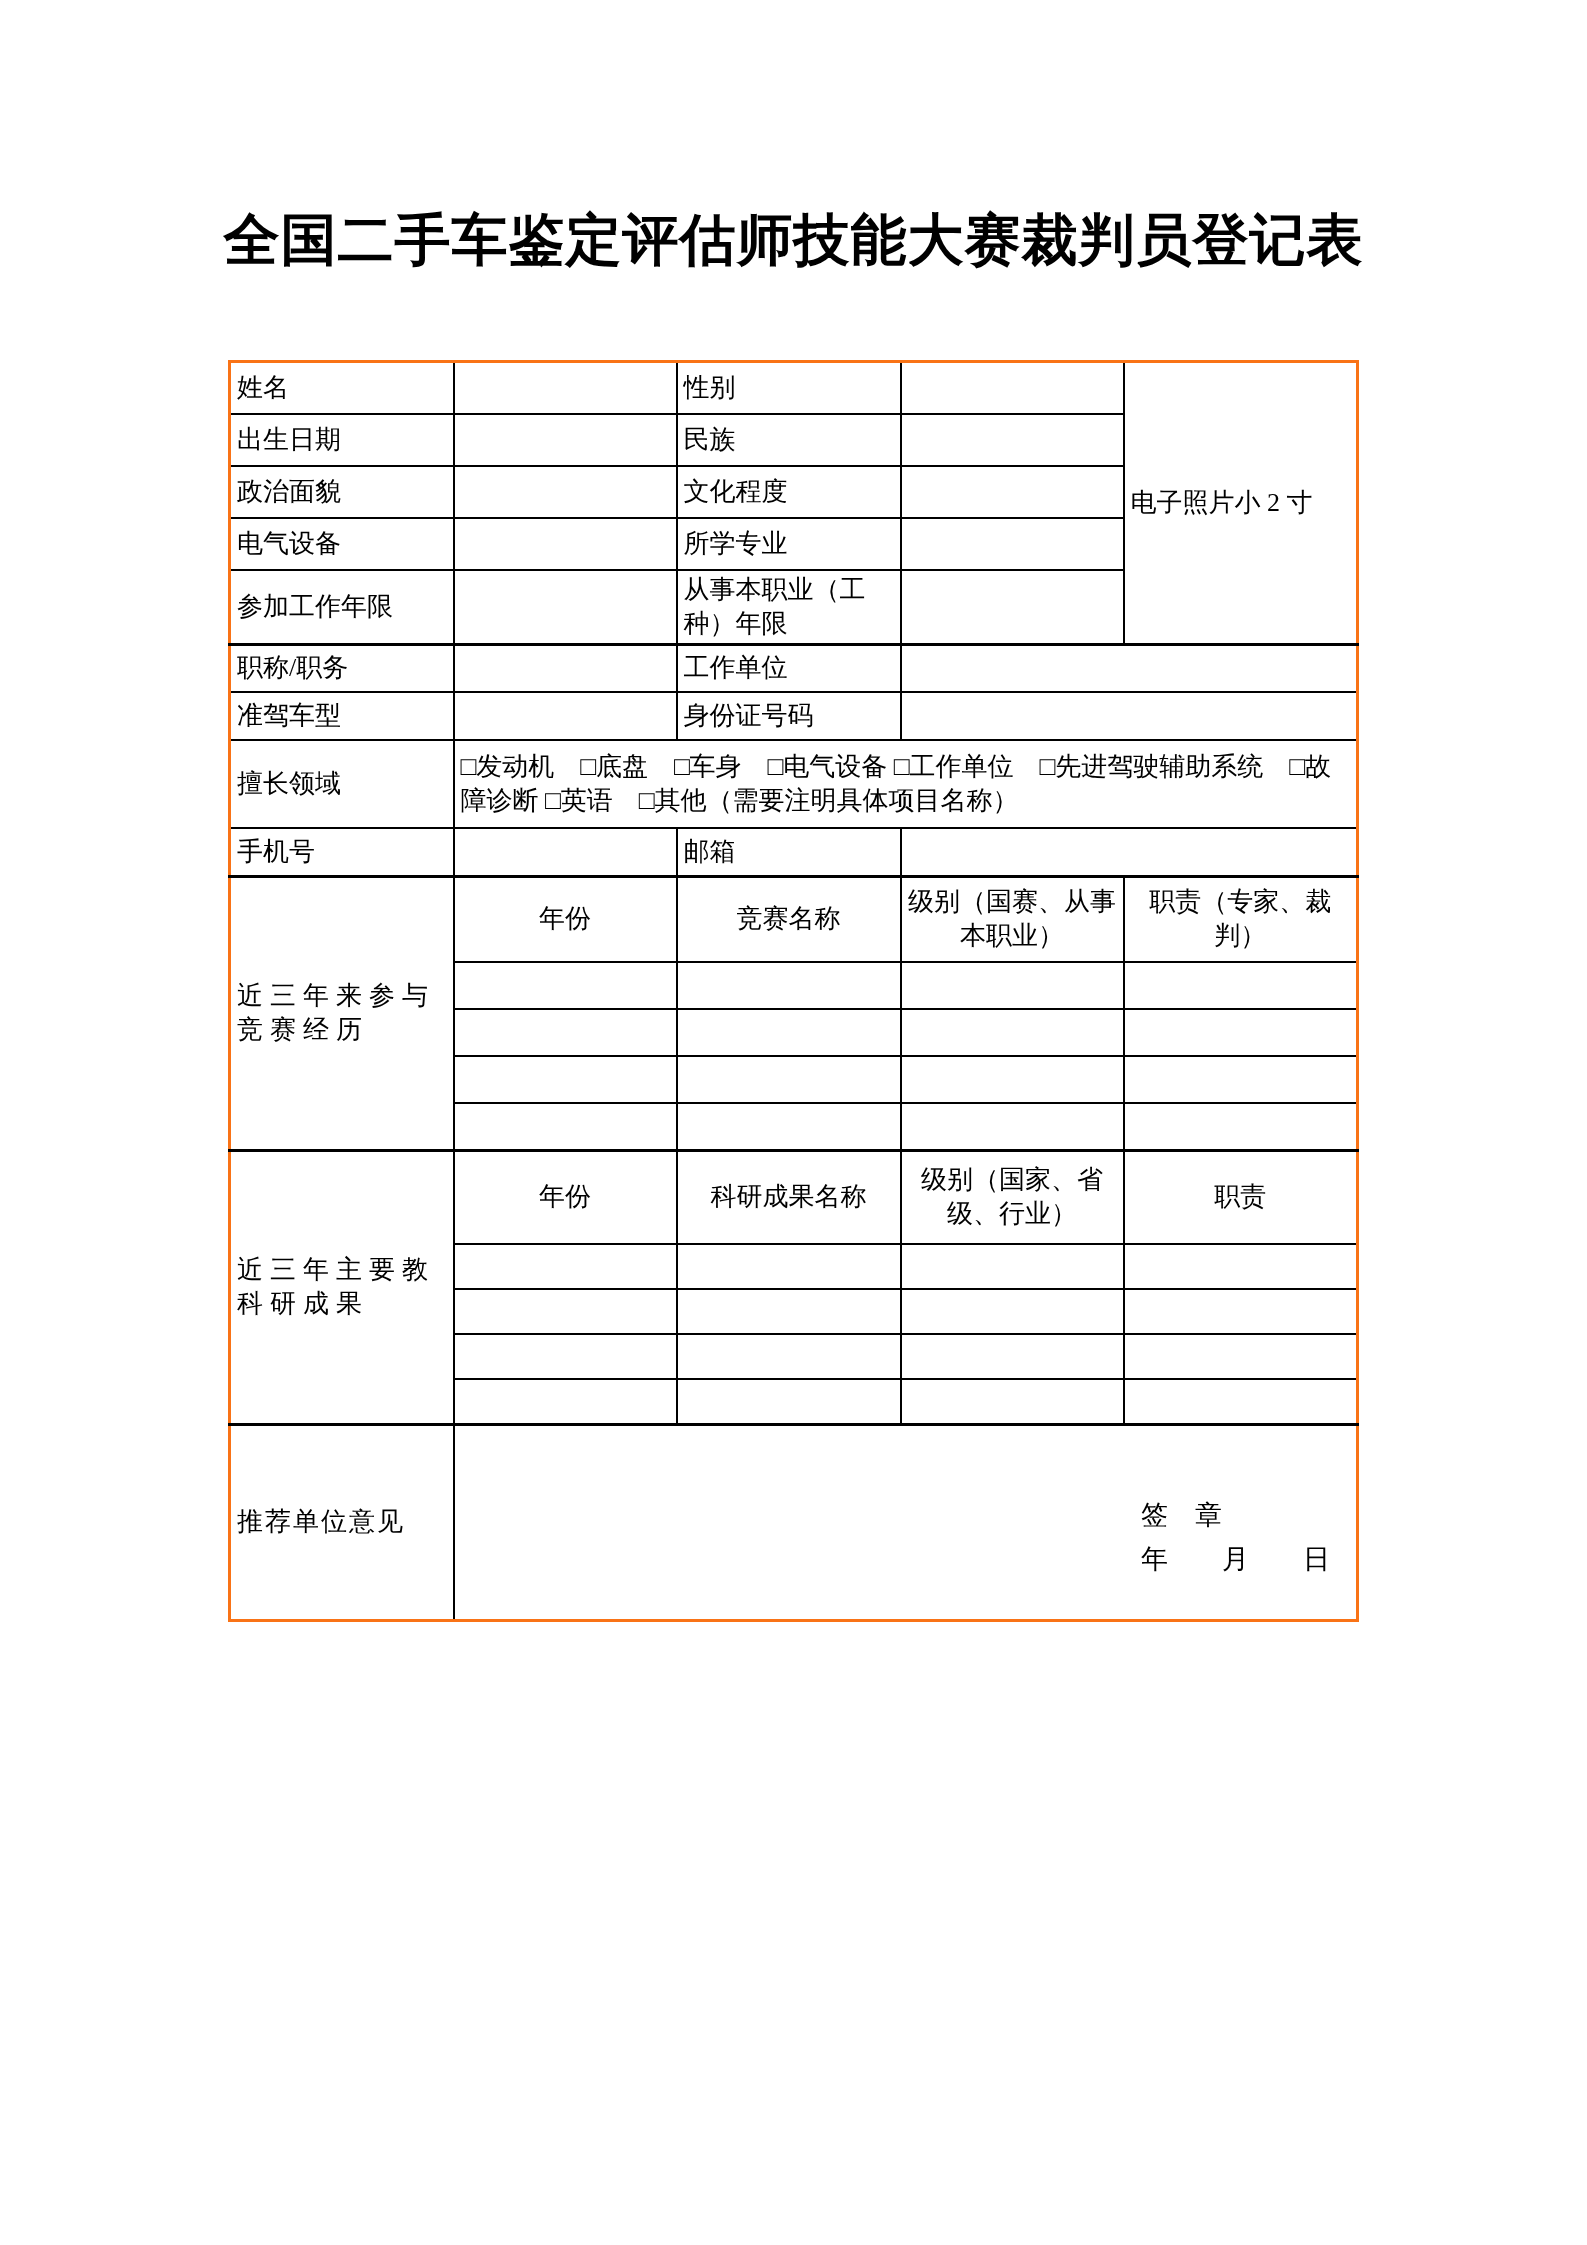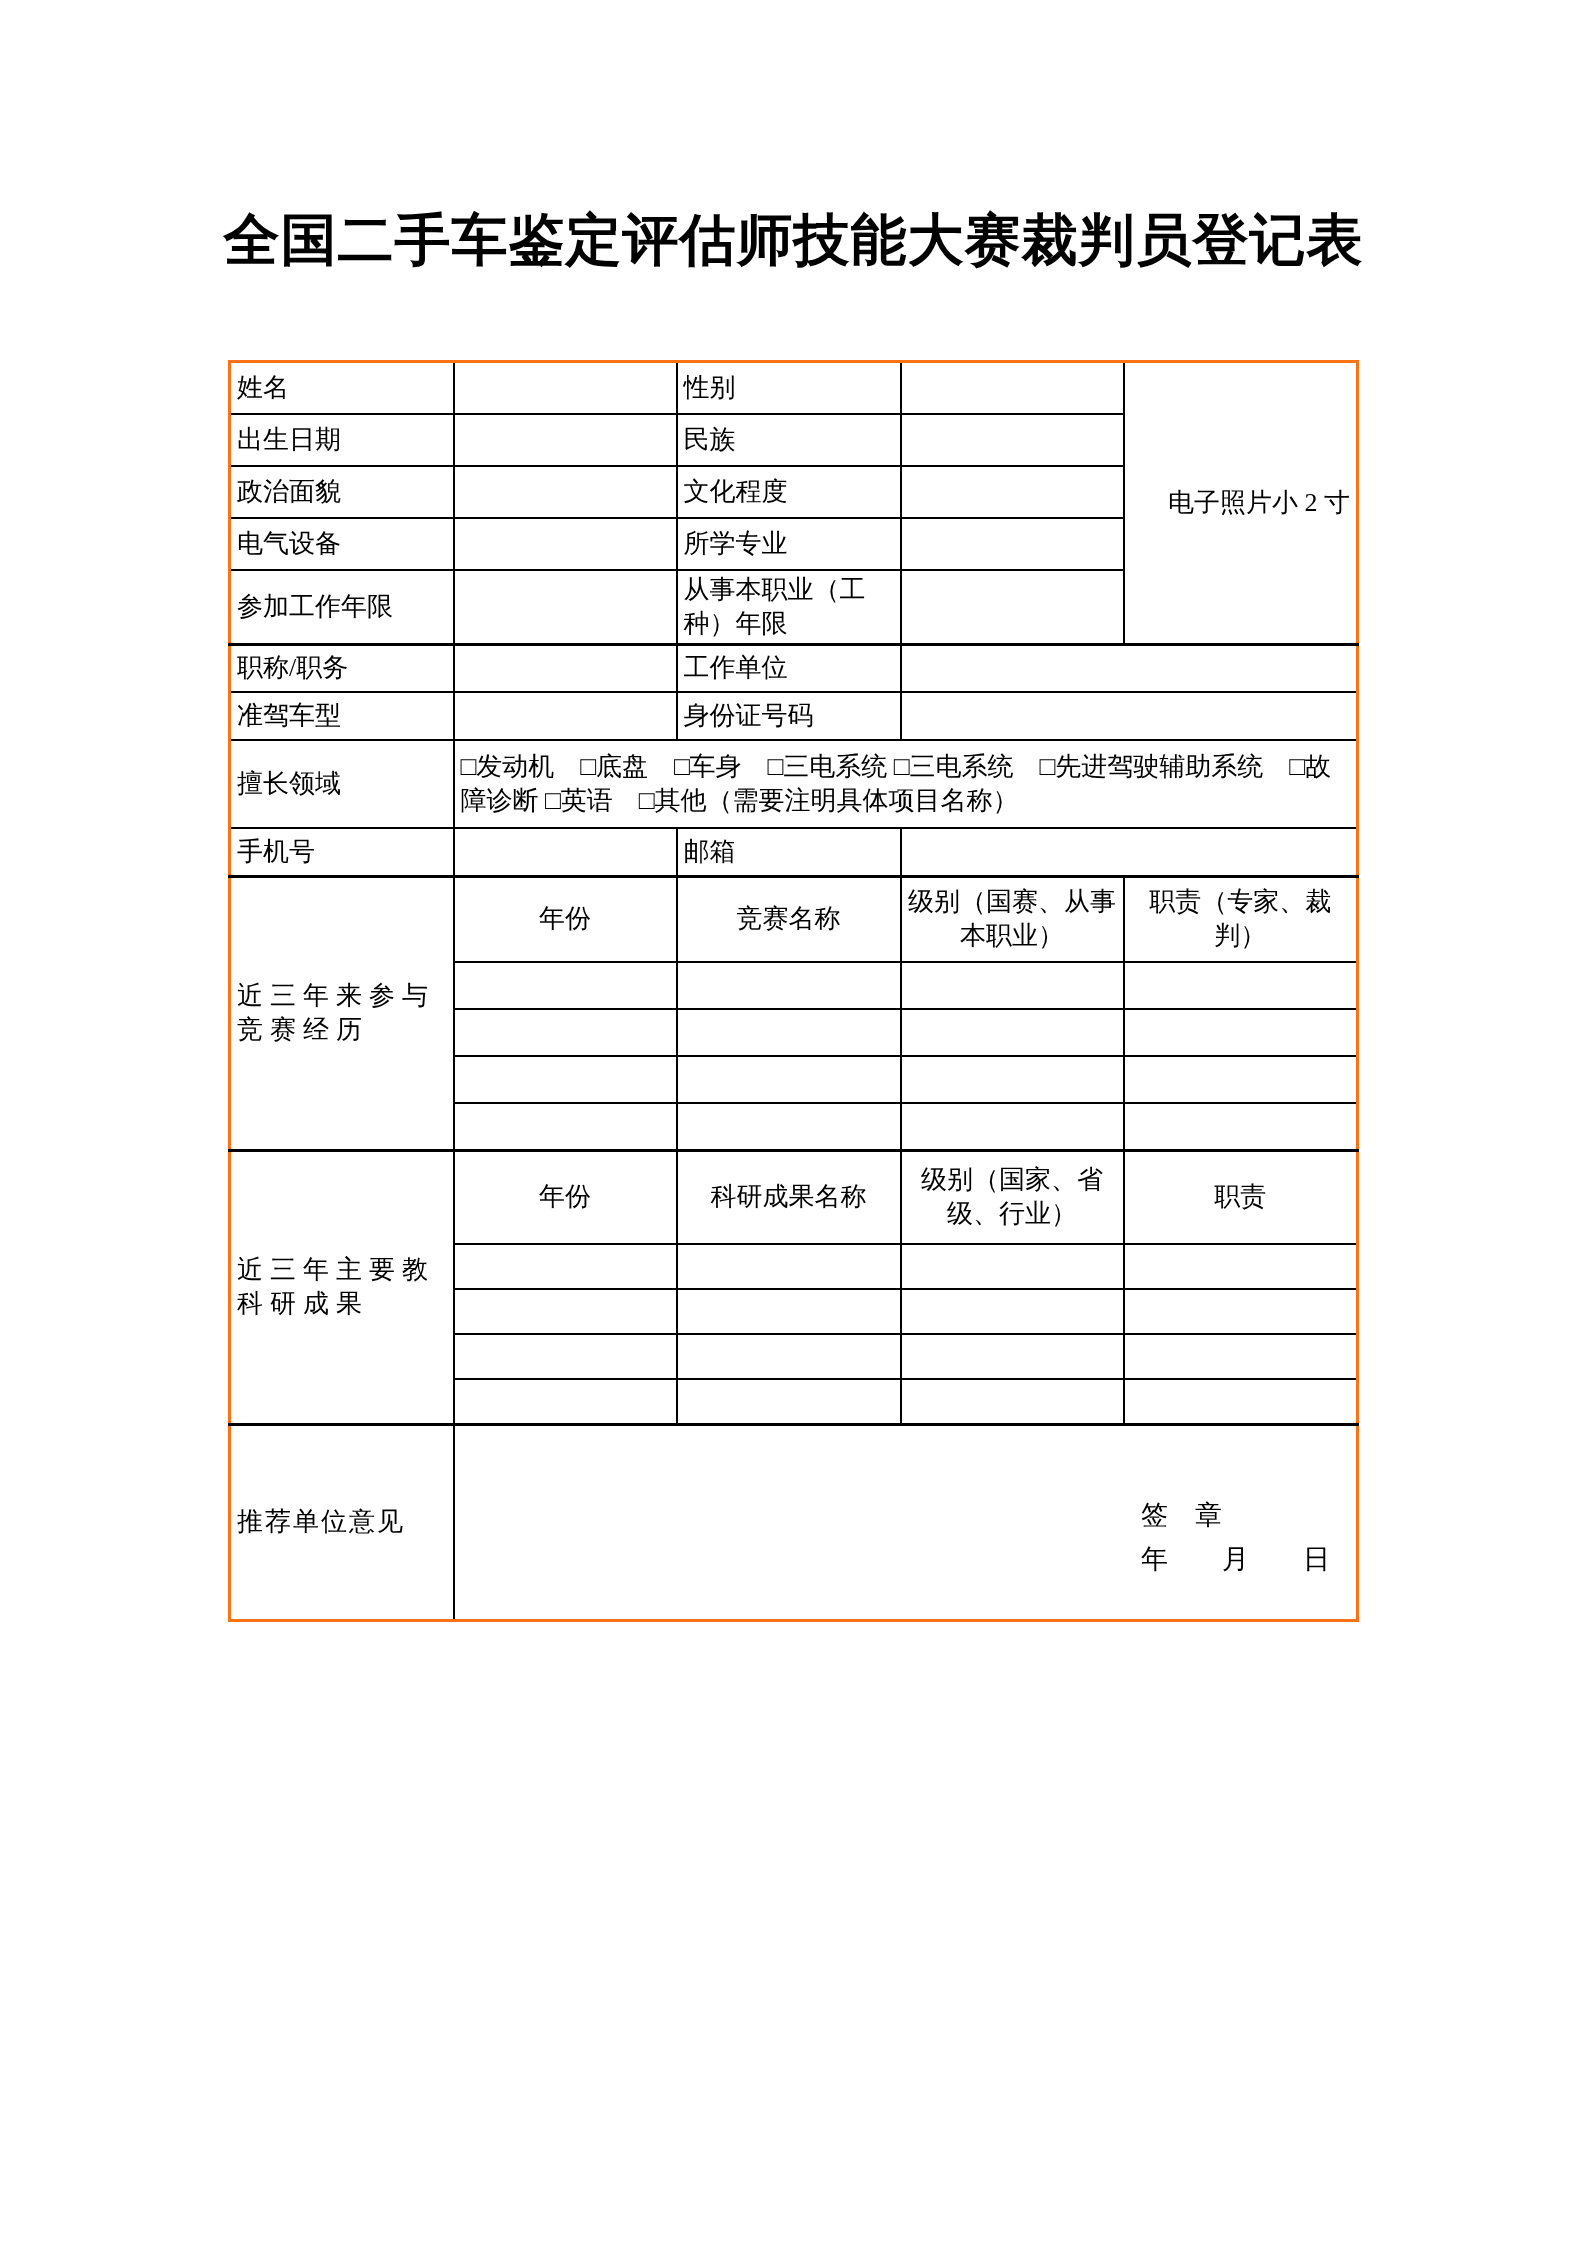--- a/index.html
+++ b/index.html
@@ -30,21 +30,21 @@
   }
   table.form td{
     border:2px solid #000;
     font-size:26px;
     line-height:34px;
     padding:2px 6px;
     vertical-align:middle;
     overflow:hidden;
   }
   td.lbl{ text-align:left; padding-left:13px; }
-  td.ctr{ text-align:right; }
+  td.ctr{ text-align:left; }
   td.hdr{ text-align:center; line-height:38px; padding:4px 8px; }
   td.blank{ padding:0; }
   td.span-lbl{
     text-align:left;
     padding-left:13px;
     letter-spacing:7px;
     line-height:46px;
   }
   td.wrap-lbl{ line-height:40px; padding:6px 6px 6px 13px; }
   td.checks{
@@ -121,21 +121,21 @@
       <td class="blank" colspan="2"></td>
     </tr>
     <tr class="r48">
       <td class="lbl">准驾车型</td>
       <td class="blank"></td>
       <td class="lbl">身份证号码</td>
       <td class="blank" colspan="2"></td>
     </tr>
     <tr class="r92">
       <td class="lbl">擅长领域</td>
-      <td class="checks" colspan="4">□发动机　□底盘　□车身　□三电系统 □三电系统　□先进驾驶辅助系统　□故障诊断 □英语　□其他（需要注明具体项目名称）</td>
+      <td class="checks" colspan="4">□发动机　□底盘　□车身　□电气设备 □工作单位　□先进驾驶辅助系统　□故障诊断 □英语　□其他（需要注明具体项目名称）</td>
     </tr>
     <tr class="r48">
       <td class="lbl">手机号</td>
       <td class="blank"></td>
       <td class="lbl">邮箱</td>
       <td class="blank" colspan="2"></td>
     </tr>
 
     <tr class="rh86 sect">
       <td class="span-lbl" rowspan="5">近三年来参与竞赛经历</td>

